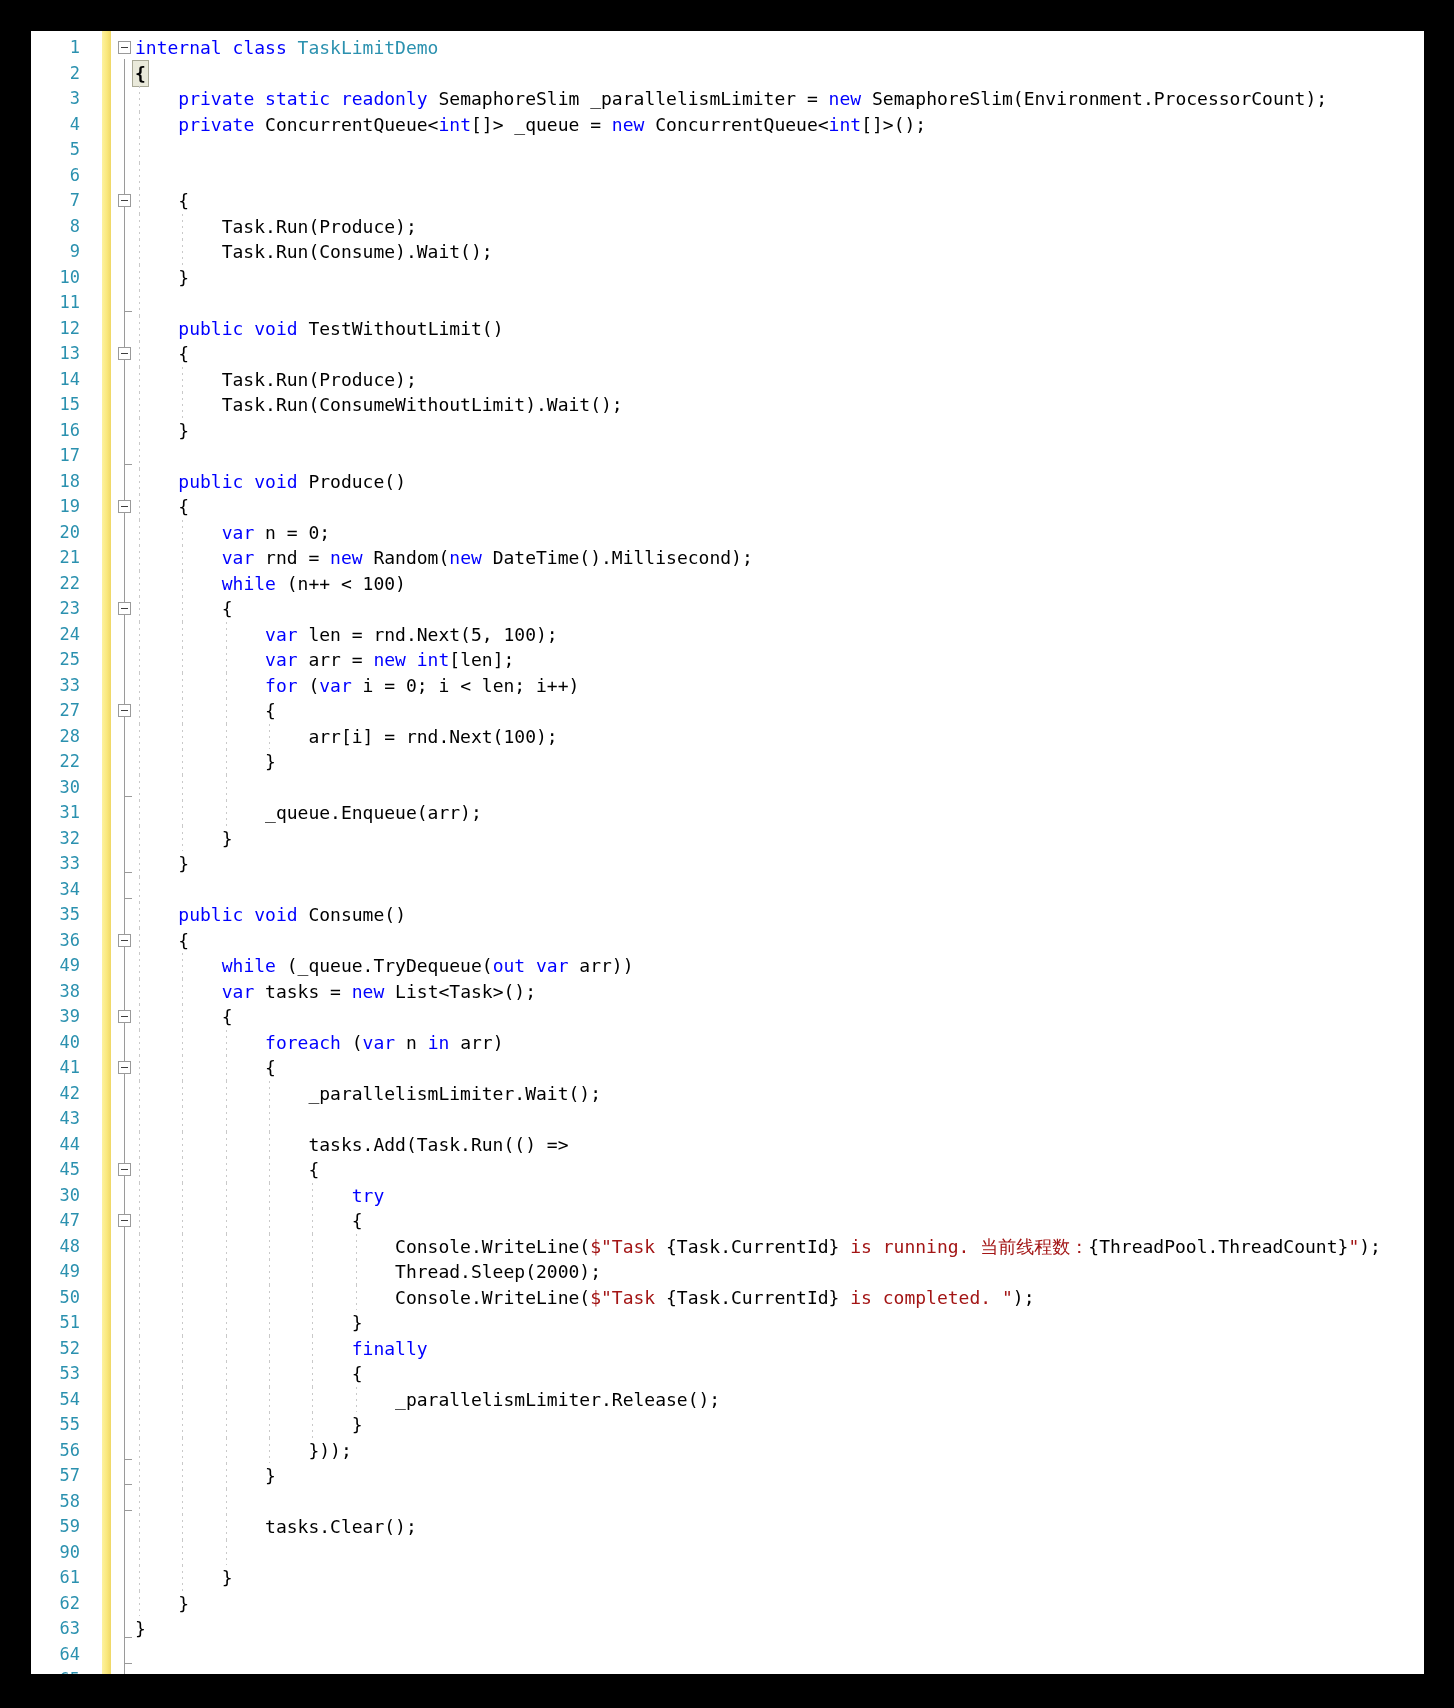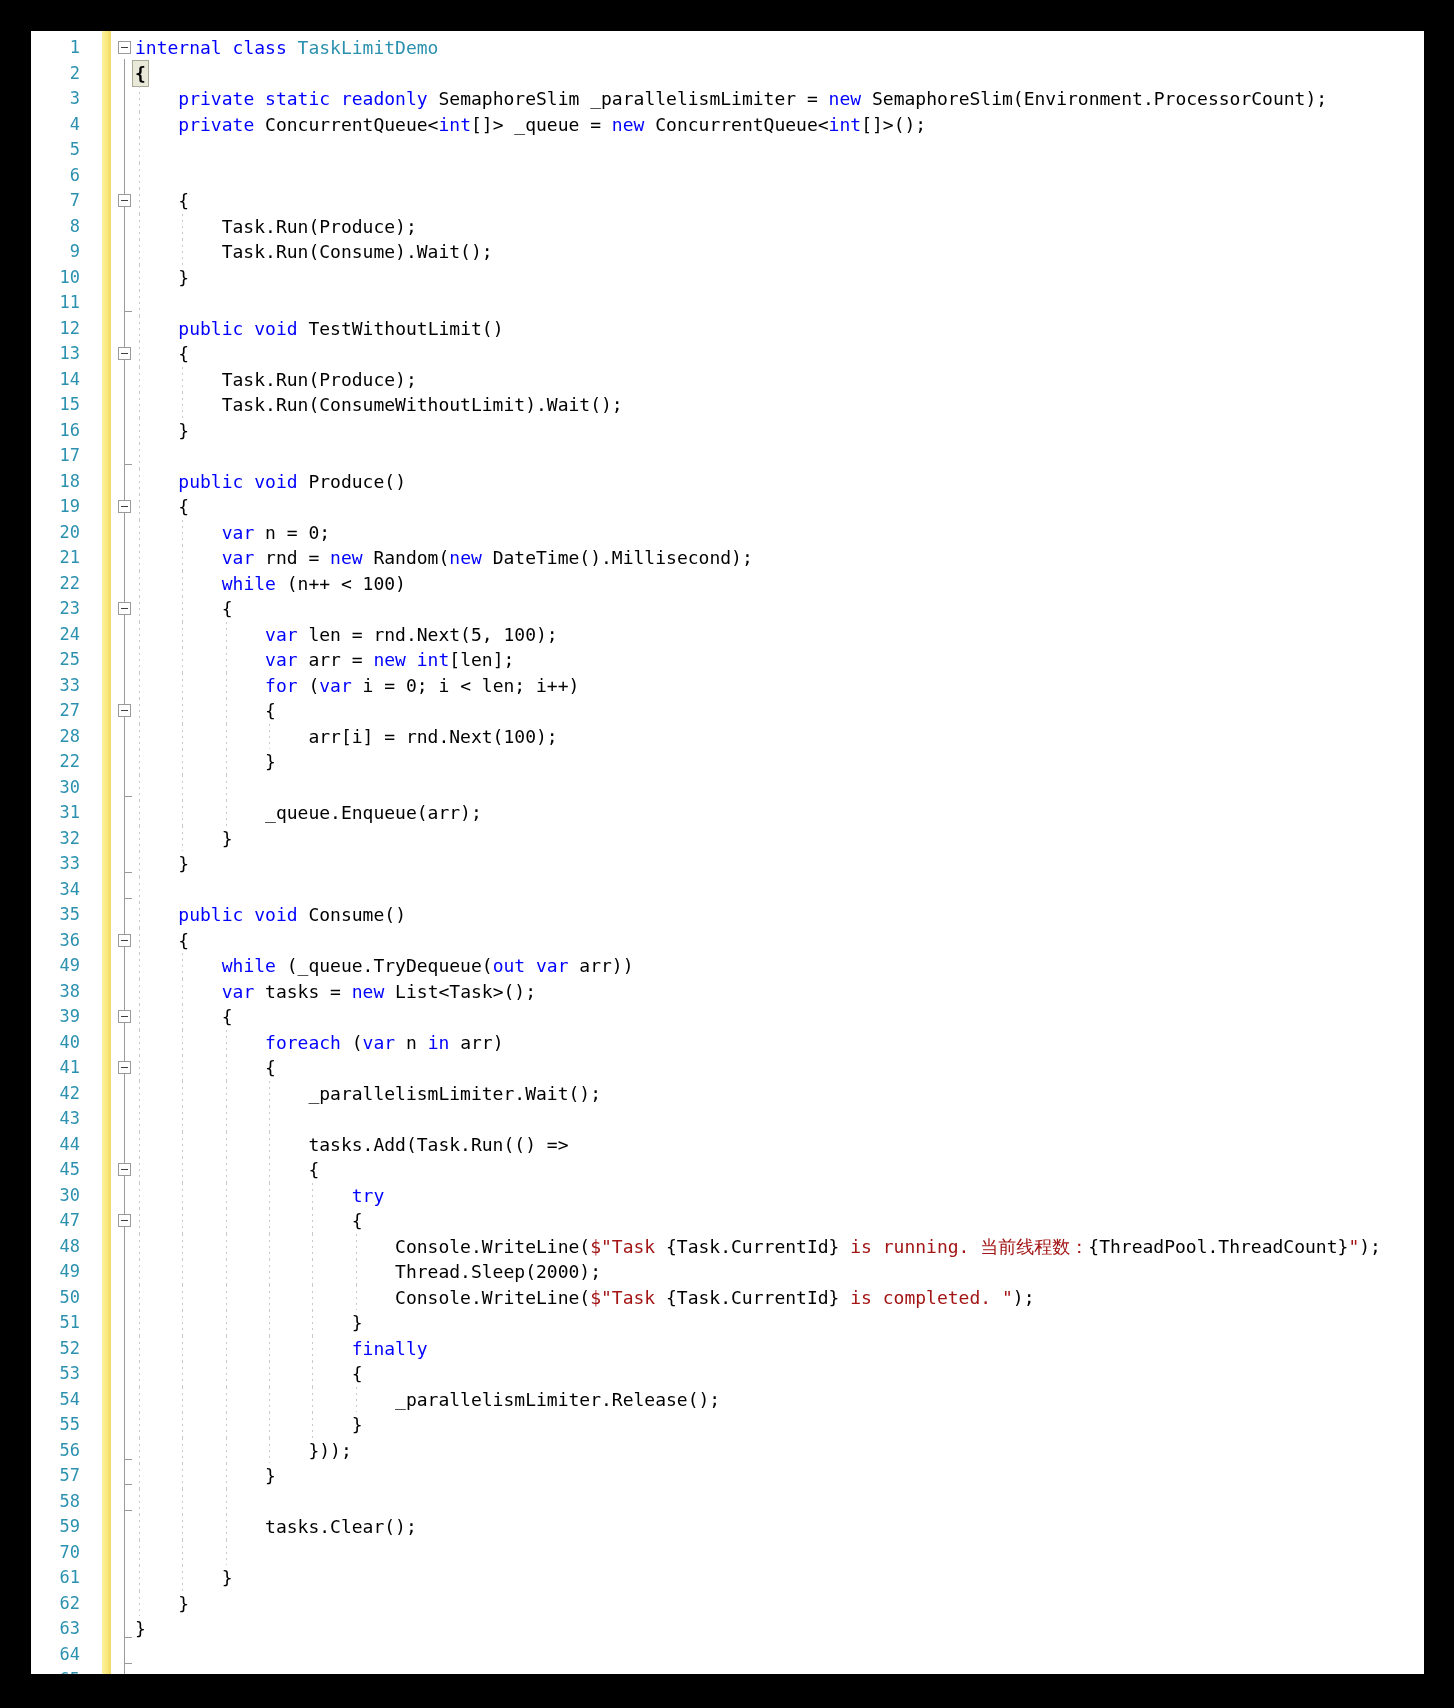--- a/index.html
+++ b/index.html
@@ -88,21 +88,21 @@
         <div class="gutter-row">50</div>
         <div class="gutter-row">51</div>
         <div class="gutter-row">52</div>
         <div class="gutter-row">53</div>
         <div class="gutter-row">54</div>
         <div class="gutter-row">55</div>
         <div class="gutter-row">56</div>
         <div class="gutter-row">57</div>
         <div class="gutter-row">58</div>
         <div class="gutter-row">59</div>
-        <div class="gutter-row">70</div>
+        <div class="gutter-row">90</div>
         <div class="gutter-row">61</div>
         <div class="gutter-row">62</div>
         <div class="gutter-row">63</div>
         <div class="gutter-row">64</div>
         <div class="gutter-row">65</div>
       </div>
     <div id="fold-layer">
         <div class="fold-box" style="top: 10px;">
           <div class="minus"></div>
         </div>

